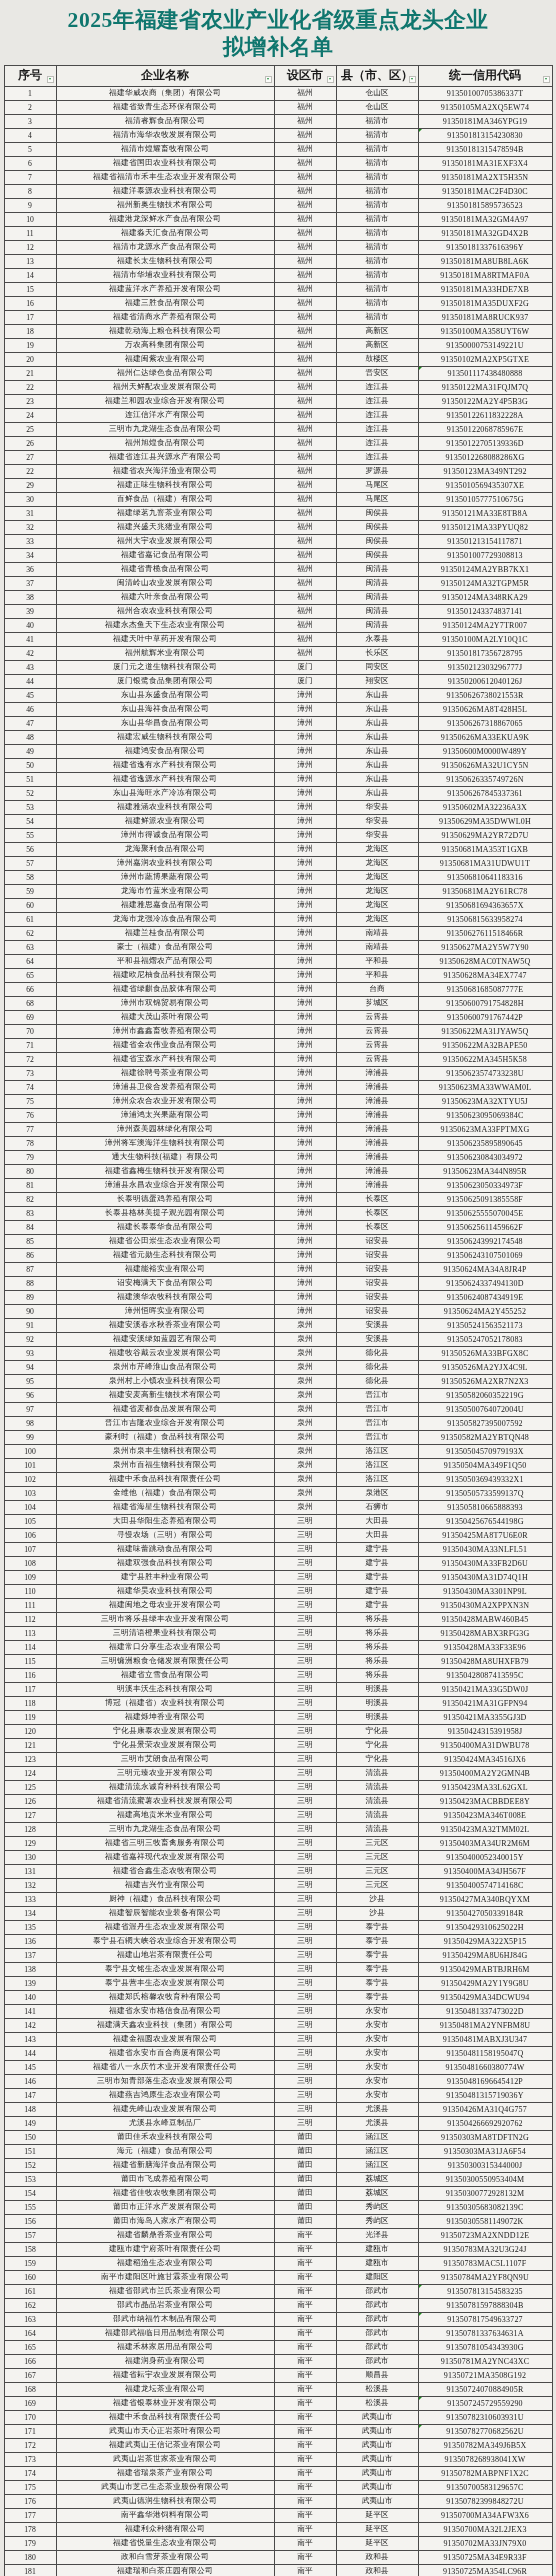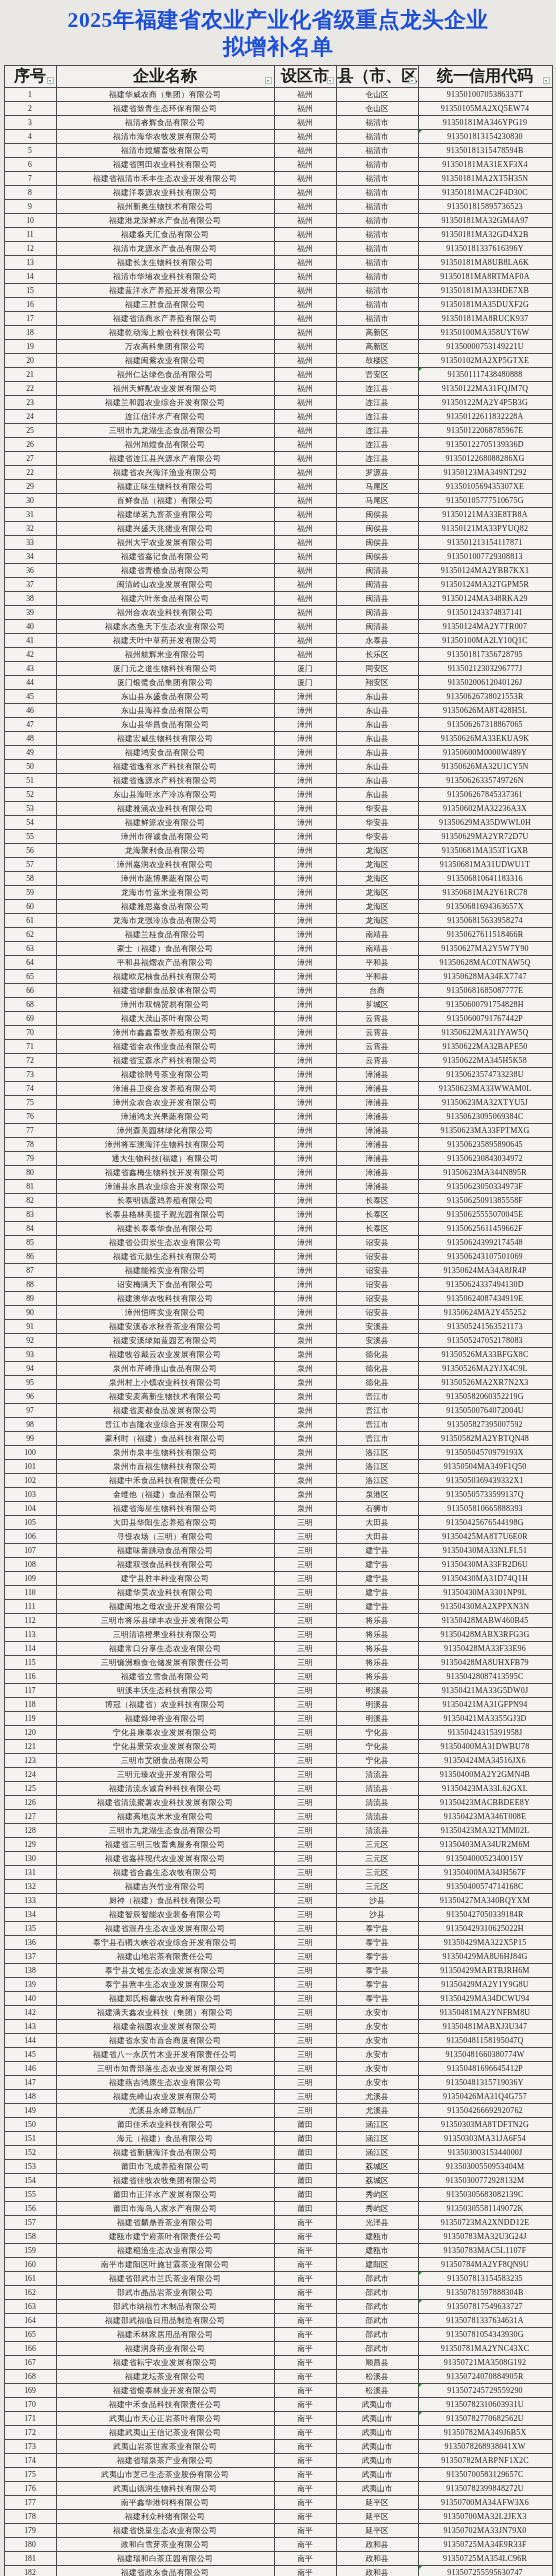--- a/index.html
+++ b/index.html
@@ -9,42 +9,42 @@
     font-family:"Liberation Serif","DejaVu Serif",serif;
     color:#1c1c1c;
     -webkit-font-smoothing:antialiased;
   }
   .page { padding-top:7.2px; }
   .doc-title {
     width:515px; margin:0 auto;
     text-align:center;
     font-size:21.6px; font-weight:bold;
     line-height:1.22; letter-spacing:0.5px;
-    color:#1d4ed8;
+    color:#0f766e;
   }
   .doc-title .t-line { display:block; }
   table.list {
     width:548px;
     margin:5.2px auto 0 auto;
     border-collapse:collapse;
     table-layout:fixed;
     background:#f4f3f0;
   }
   table.list th, table.list td {
     border:0.5px solid #4a4a4a;
     text-align:center;
     vertical-align:middle;
     overflow:hidden;
     white-space:nowrap;
     padding:0 1px;
   }
   table.list { border:1px solid #3c3c3c; }
   thead th {
     height:19.6px;
-    font-size:16px;
+    font-size:12px;
     font-weight:bold;
     background:#f1f0ec;
     position:relative;
   }
   tbody td { height:13px; font-size:7.7px; }
   td.c-idx   { font-size:7.7px; }
   td.c-name  { font-size:7.7px; letter-spacing:0.3px; }
   td.c-code  { font-size:8px; letter-spacing:0.2px; }
   
   .filter-btn {
@@ -1053,20 +1053,27 @@
           <td class="c-code">91350429MA2Y1Y9G8U</td>
         </tr>
         <tr>
           <td class="c-idx">140</td>
           <td class="c-name">福建郑氏榕馨农牧育种有限公司</td>
           <td class="c-city">三明</td>
           <td class="c-county">泰宁县</td>
           <td class="c-code">91350429MA34DCWU94</td>
         </tr>
         <tr>
+          <td class="c-idx">141</td>
+          <td class="c-name">福建省永安市格信食品有限公司</td>
+          <td class="c-city">三明</td>
+          <td class="c-county">永安市</td>
+          <td class="c-code">91350481337473022D</td>
+        </tr>
+        <tr>
           <td class="c-idx">142</td>
           <td class="c-name">福建满天鑫农业科技（集团）有限公司</td>
           <td class="c-city">三明</td>
           <td class="c-county">永安市</td>
           <td class="c-code">91350481MA2YNFBM8U</td>
         </tr>
         <tr>
           <td class="c-idx">143</td>
           <td class="c-name">福建金福圆农业发展有限公司</td>
           <td class="c-city">三明</td>

